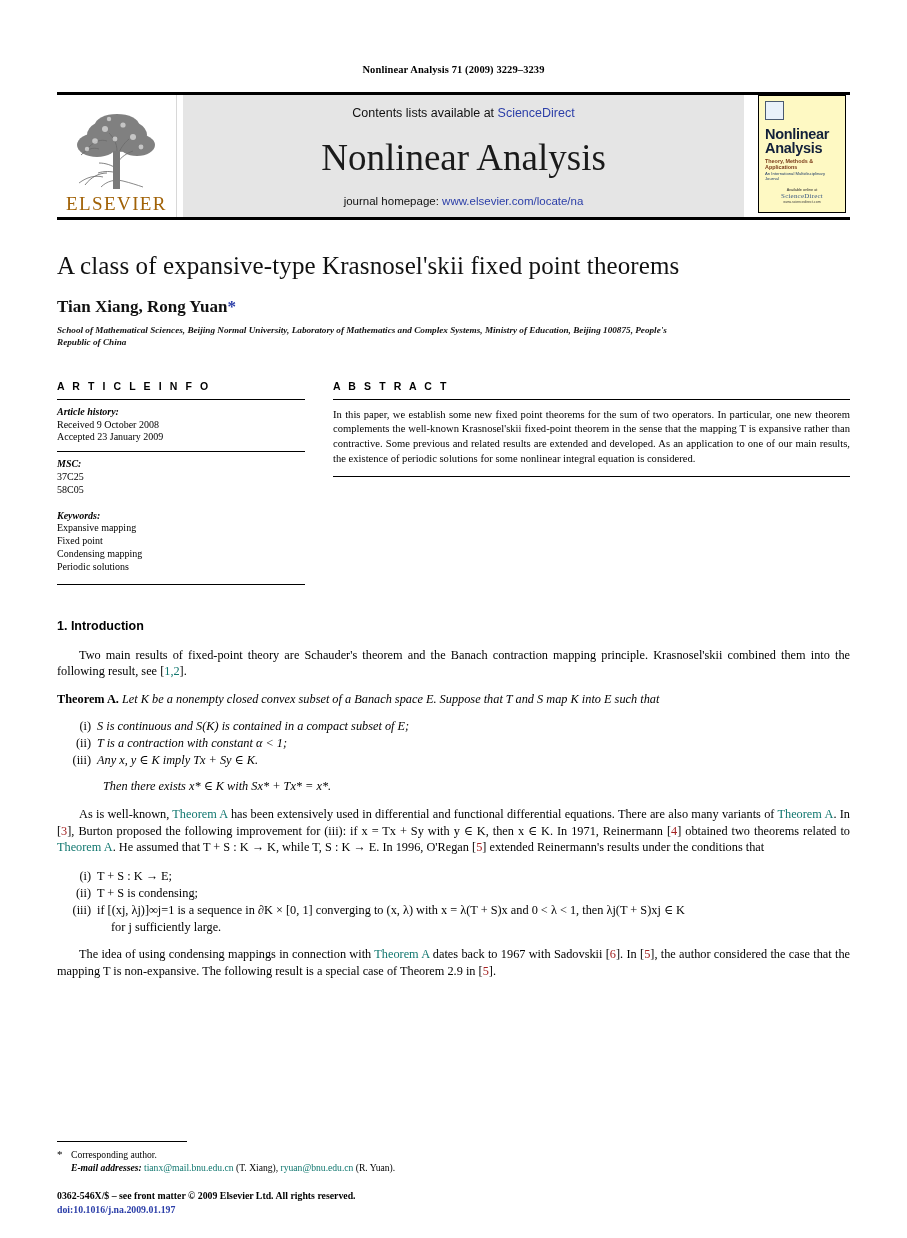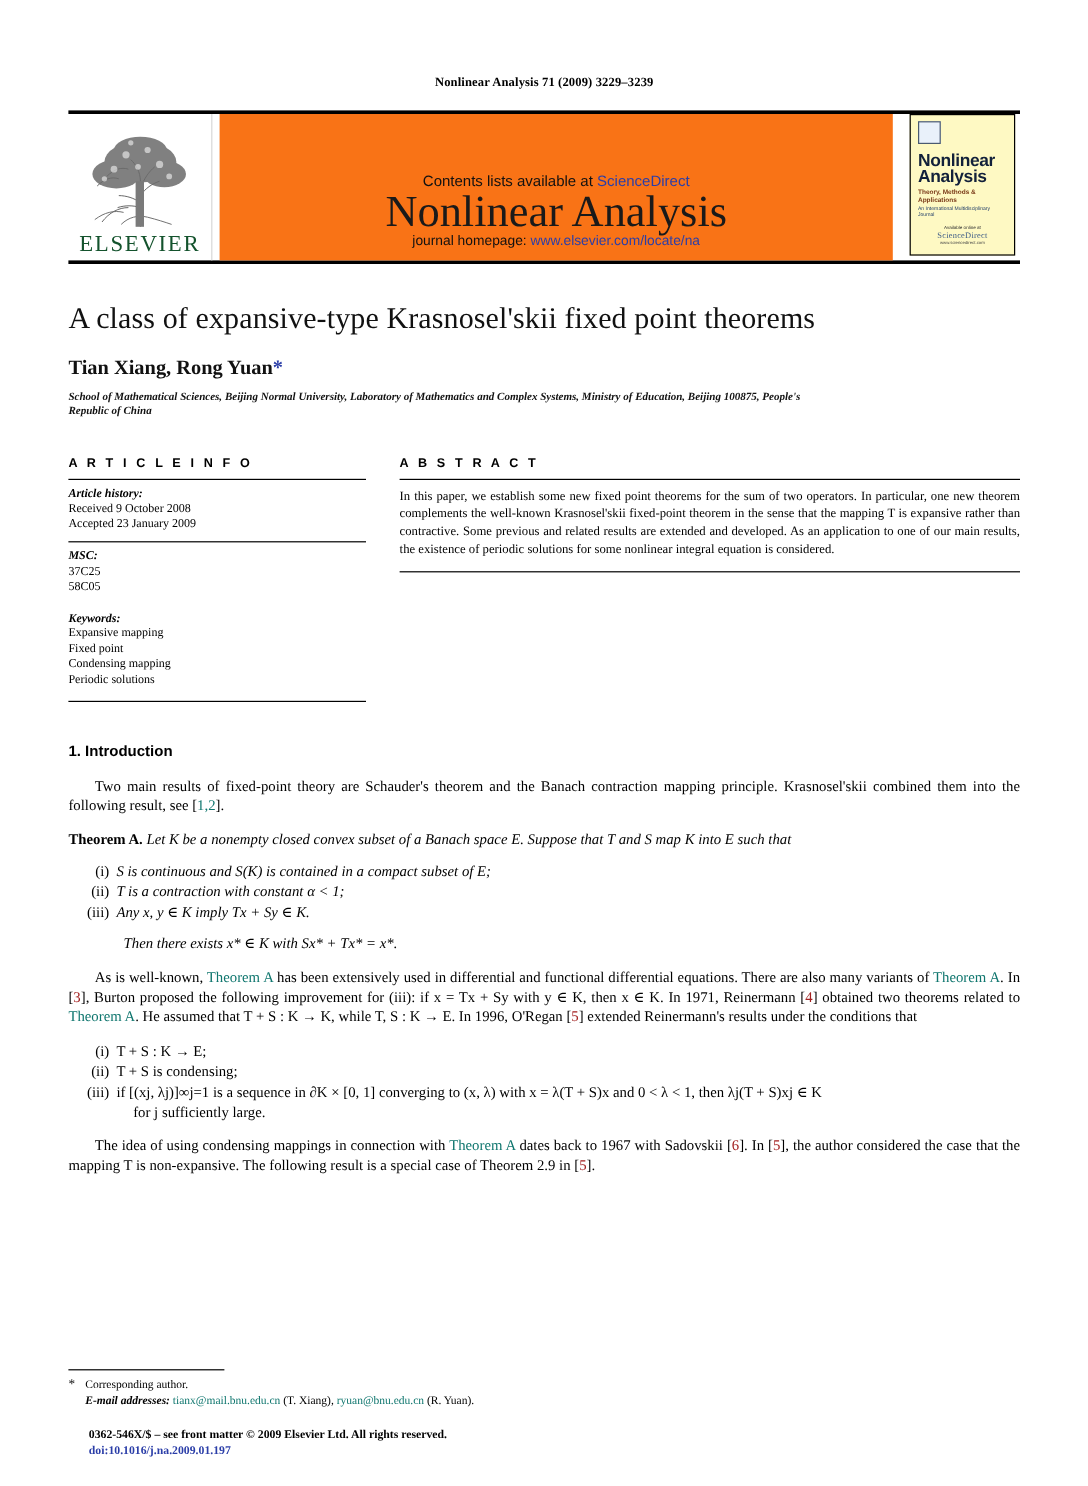--- a/index.html
+++ b/index.html
@@ -48,32 +48,32 @@
     display: flex;
     flex-direction: column;
     justify-content: flex-end;
     align-items: center;
     padding-bottom: 4px;
     box-sizing: border-box;
   }
   .tree-svg { display:block; }
   .elsevier-word {
     font-family: "Liberation Serif", serif;
-    color: #14532d;
+    color: #a16207;
     font-size: 19px;
     letter-spacing: 1.4px;
     line-height: 1;
     margin-top: 1px;
   }
   .banner {
     flex: 1 1 auto;
-    background: #f97316;
+    background: #e5e5e5;
     display: flex;
     flex-direction: column;
-    justify-content: flex-end;
+    justify-content: space-between;
     align-items: center;
     padding: 11px 0 10px 0;
     box-sizing: border-box;
     margin-left: 6px;
     margin-right: 14px;
   }
   .banner-top {
     font-family: "Liberation Sans", sans-serif;
     font-size: 12.5px;
     color: #111;
@@ -284,21 +284,21 @@
     font-size: 9.6px;
     line-height: 13px;
     padding-left: 14px;
     position: relative;
   }
   .fn-line .fstar { position: absolute; left: 0; font-size: 11px; }
   .fn-em { font-style: italic; font-weight: bold; }
 
   .bottomline {
     position: absolute;
-    left: 74px;
+    left: 57px;
     bottom: 22px;
     font-size: 9.8px;
     line-height: 13.5px;
     font-weight: bold;
   }
   .bottomline .doi { color: #2b3ea8; }
 </style>
 </head>
 <body>
 

